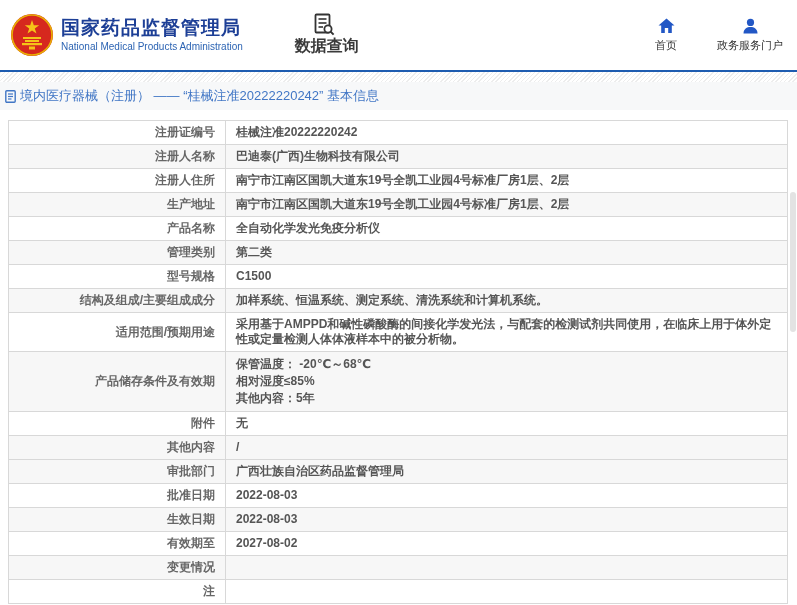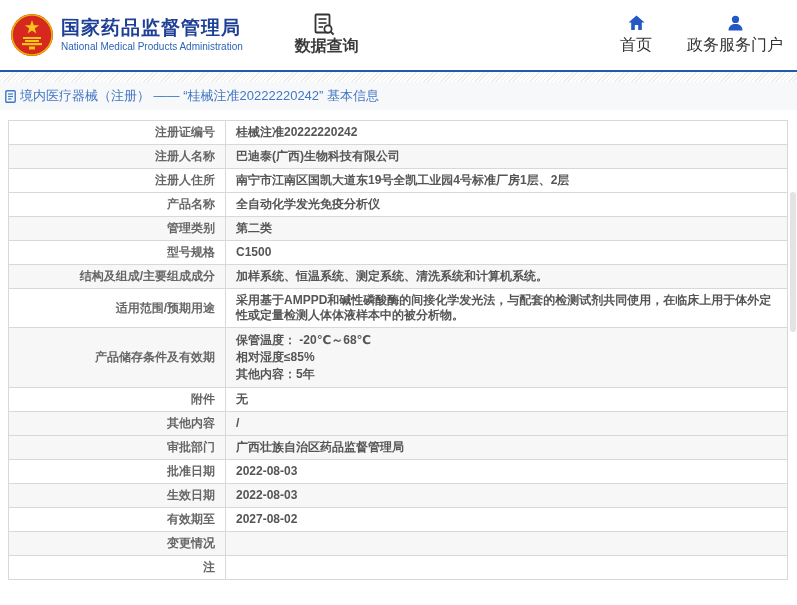--- a/index.html
+++ b/index.html
@@ -31,21 +31,21 @@
   }
   .query-icon { width: 21px; height: 23px; margin-right: 4px; }
   .query-label { font-size: 16px; font-weight: bold; color: #3a3a3a; }
 
   .header-nav { margin-left: auto; display: flex; gap: 34px; }
   .nav-item {
     display: flex; flex-direction: column; align-items: center;
     cursor: pointer; min-width: 34px;
   }
   .nav-icon { width: 17px; height: 16px; margin-bottom: 4px; }
-  .nav-label { font-size: 16px; color: #333; white-space: nowrap; }
+  .nav-label { font-size: 11px; color: #333; white-space: nowrap; }
 
   
   .hatch-strip {
     height: 10px; width: 100%;
     background: repeating-linear-gradient(135deg, #ededed 0 1px, #ffffff 1px 3px);
   }
 
   
   .breadcrumb-bar {
     height: 28px; width: 100%;
@@ -150,20 +150,24 @@
           <td class="value-cell">桂械注准20222220242</td>
         </tr>
         <tr class="alt">
           <td class="label-cell">注册人名称</td>
           <td class="value-cell">巴迪泰(广西)生物科技有限公司</td>
         </tr>
         <tr>
           <td class="label-cell">注册人住所</td>
           <td class="value-cell">南宁市江南区国凯大道东19号全凯工业园4号标准厂房1层、2层</td>
         </tr>
+        <tr class="alt">
+          <td class="label-cell">生产地址</td>
+          <td class="value-cell">南宁市江南区国凯大道东19号全凯工业园4号标准厂房1层、2层</td>
+        </tr>
         <tr>
           <td class="label-cell">产品名称</td>
           <td class="value-cell">全自动化学发光免疫分析仪</td>
         </tr>
         <tr class="alt">
           <td class="label-cell">管理类别</td>
           <td class="value-cell">第二类</td>
         </tr>
         <tr>
           <td class="label-cell">型号规格</td>

